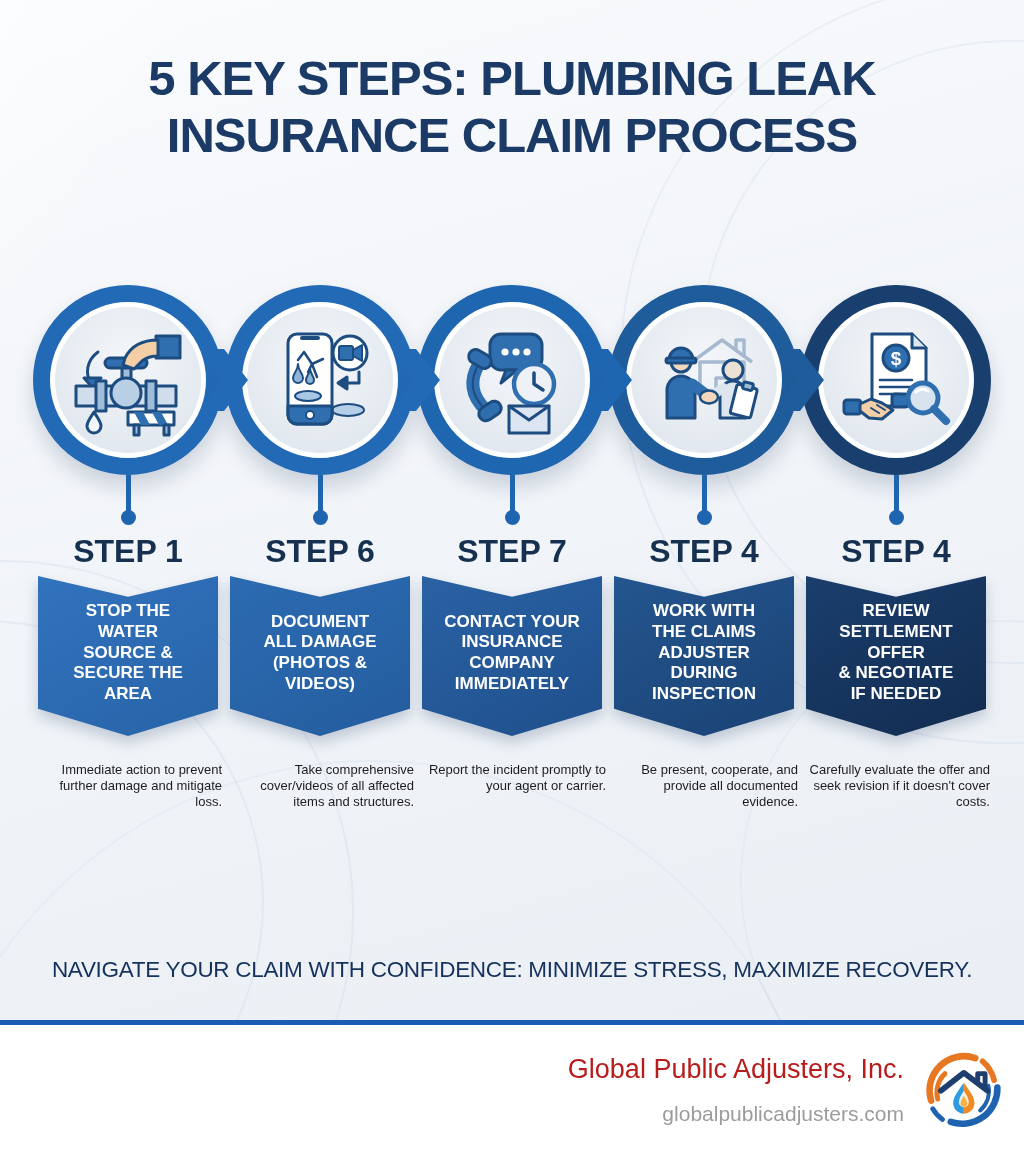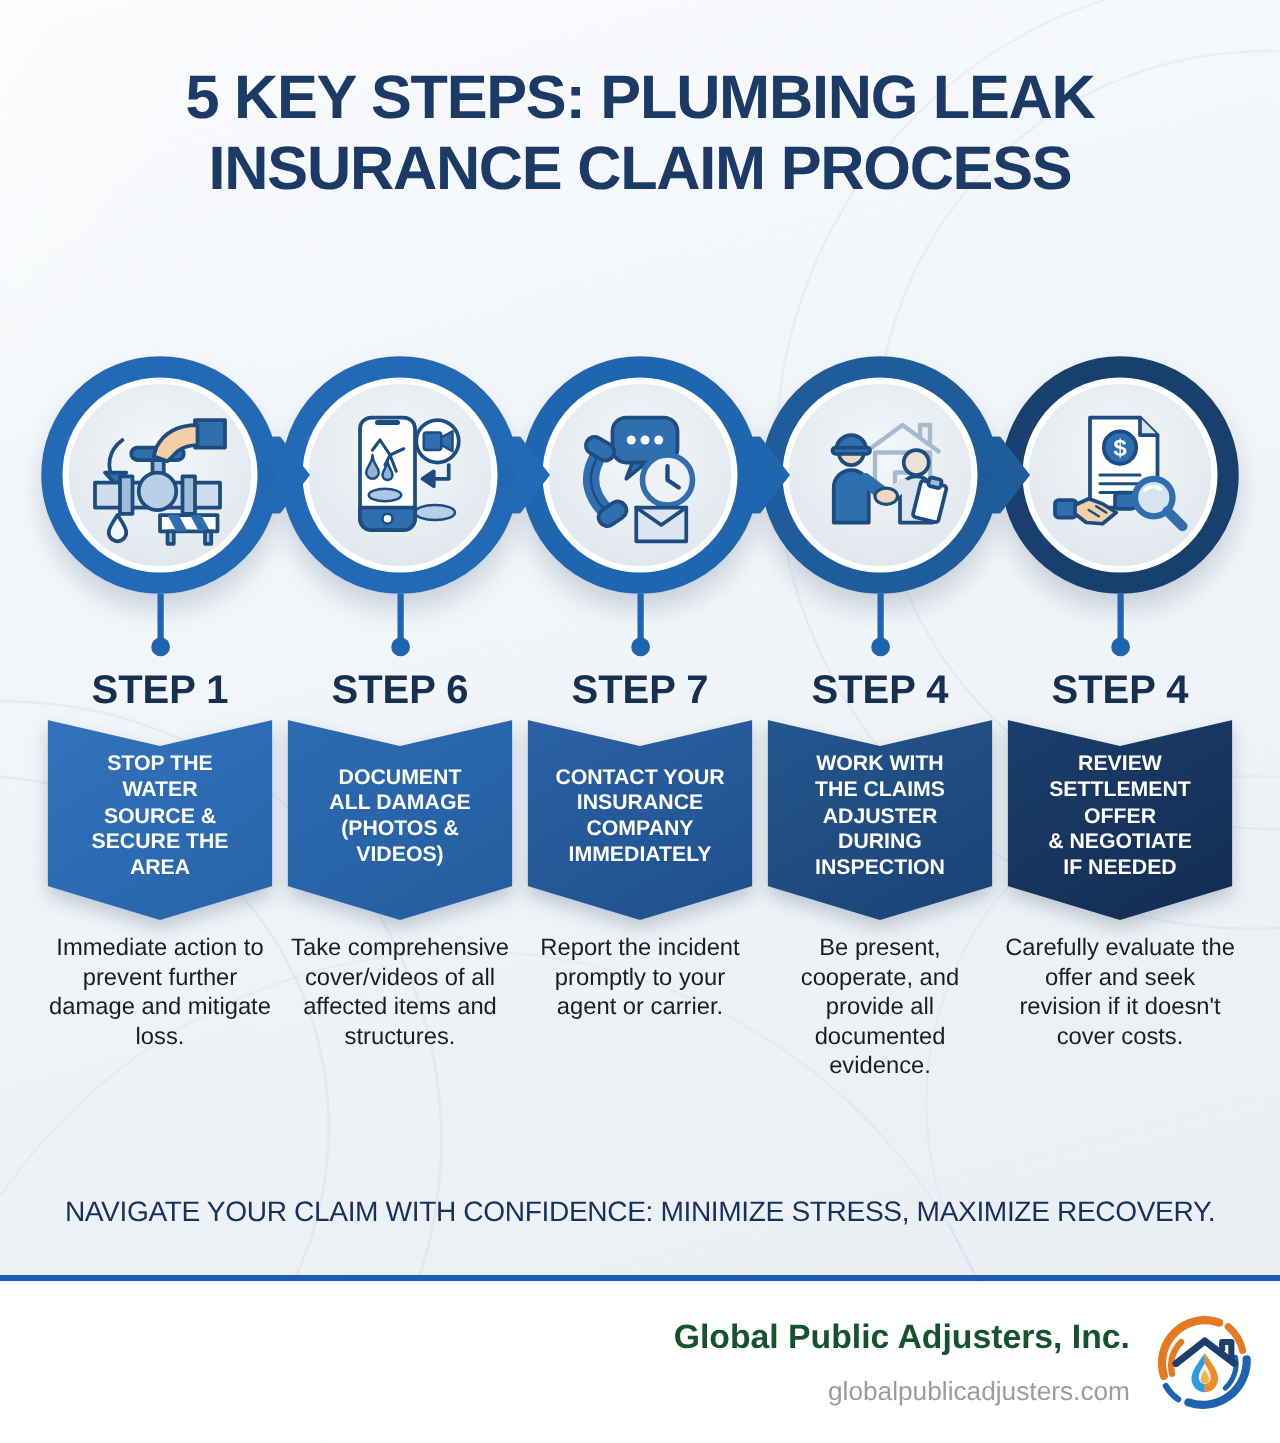--- a/index.html
+++ b/index.html
@@ -51,36 +51,36 @@
   .banner-wrap{margin-top:6px;filter:drop-shadow(0 7px 7px rgba(20,50,90,0.22));}
   .banner{
     width:180px;height:160px;box-sizing:border-box;
     background:linear-gradient(150deg,var(--b1) 0%,var(--b2) 100%);
     clip-path:polygon(0% 0%,50% 13%,100% 0%,100% 83%,50% 100%,0% 83%);
     color:#ffffff;font-weight:700;font-size:17px;line-height:1.22;
     display:flex;align-items:center;justify-content:center;text-align:center;
     white-space:pre-line;padding:20px 6px 26px;
   }
   .desc{
-    margin-top:11px;width:188px;text-align:center;
-    font-size:19px;line-height:1.24;color:#1d1d1f;
+    margin-top:26px;width:188px;text-align:right;
+    font-size:13px;line-height:1.24;color:#1d1d1f;
   }
 
   .tagline{
     position:absolute;top:957px;left:0;width:1024px;text-align:center;
     font-size:22.5px;font-weight:400;color:#15325c;letter-spacing:-0.3px;
   }
   .divider{position:absolute;top:1020px;left:0;width:1024px;height:5px;background:#1b5cb5;}
   .footer{
     position:absolute;top:1025px;left:0;width:1024px;height:129px;background:#ffffff;
     box-sizing:border-box;display:flex;align-items:center;justify-content:flex-end;
     gap:14px;padding-right:16px;
   }
   .footer-text{text-align:right;}
-  .company{font-size:27px;font-weight:700;color:#14532d;}
+  .company{font-size:27px;font-weight:400;color:#b91c1c;}
   .website{font-size:21px;color:#9c9c9e;margin-top:17px;}
   .logo{width:90px;height:92px;flex:0 0 auto;}
   .icon{width:120px;height:120px;}
 </style>
 </head>
 <body>
 
 <div class="poster">
   <div class="stripe"></div>
   <div class="decor d1"></div>

